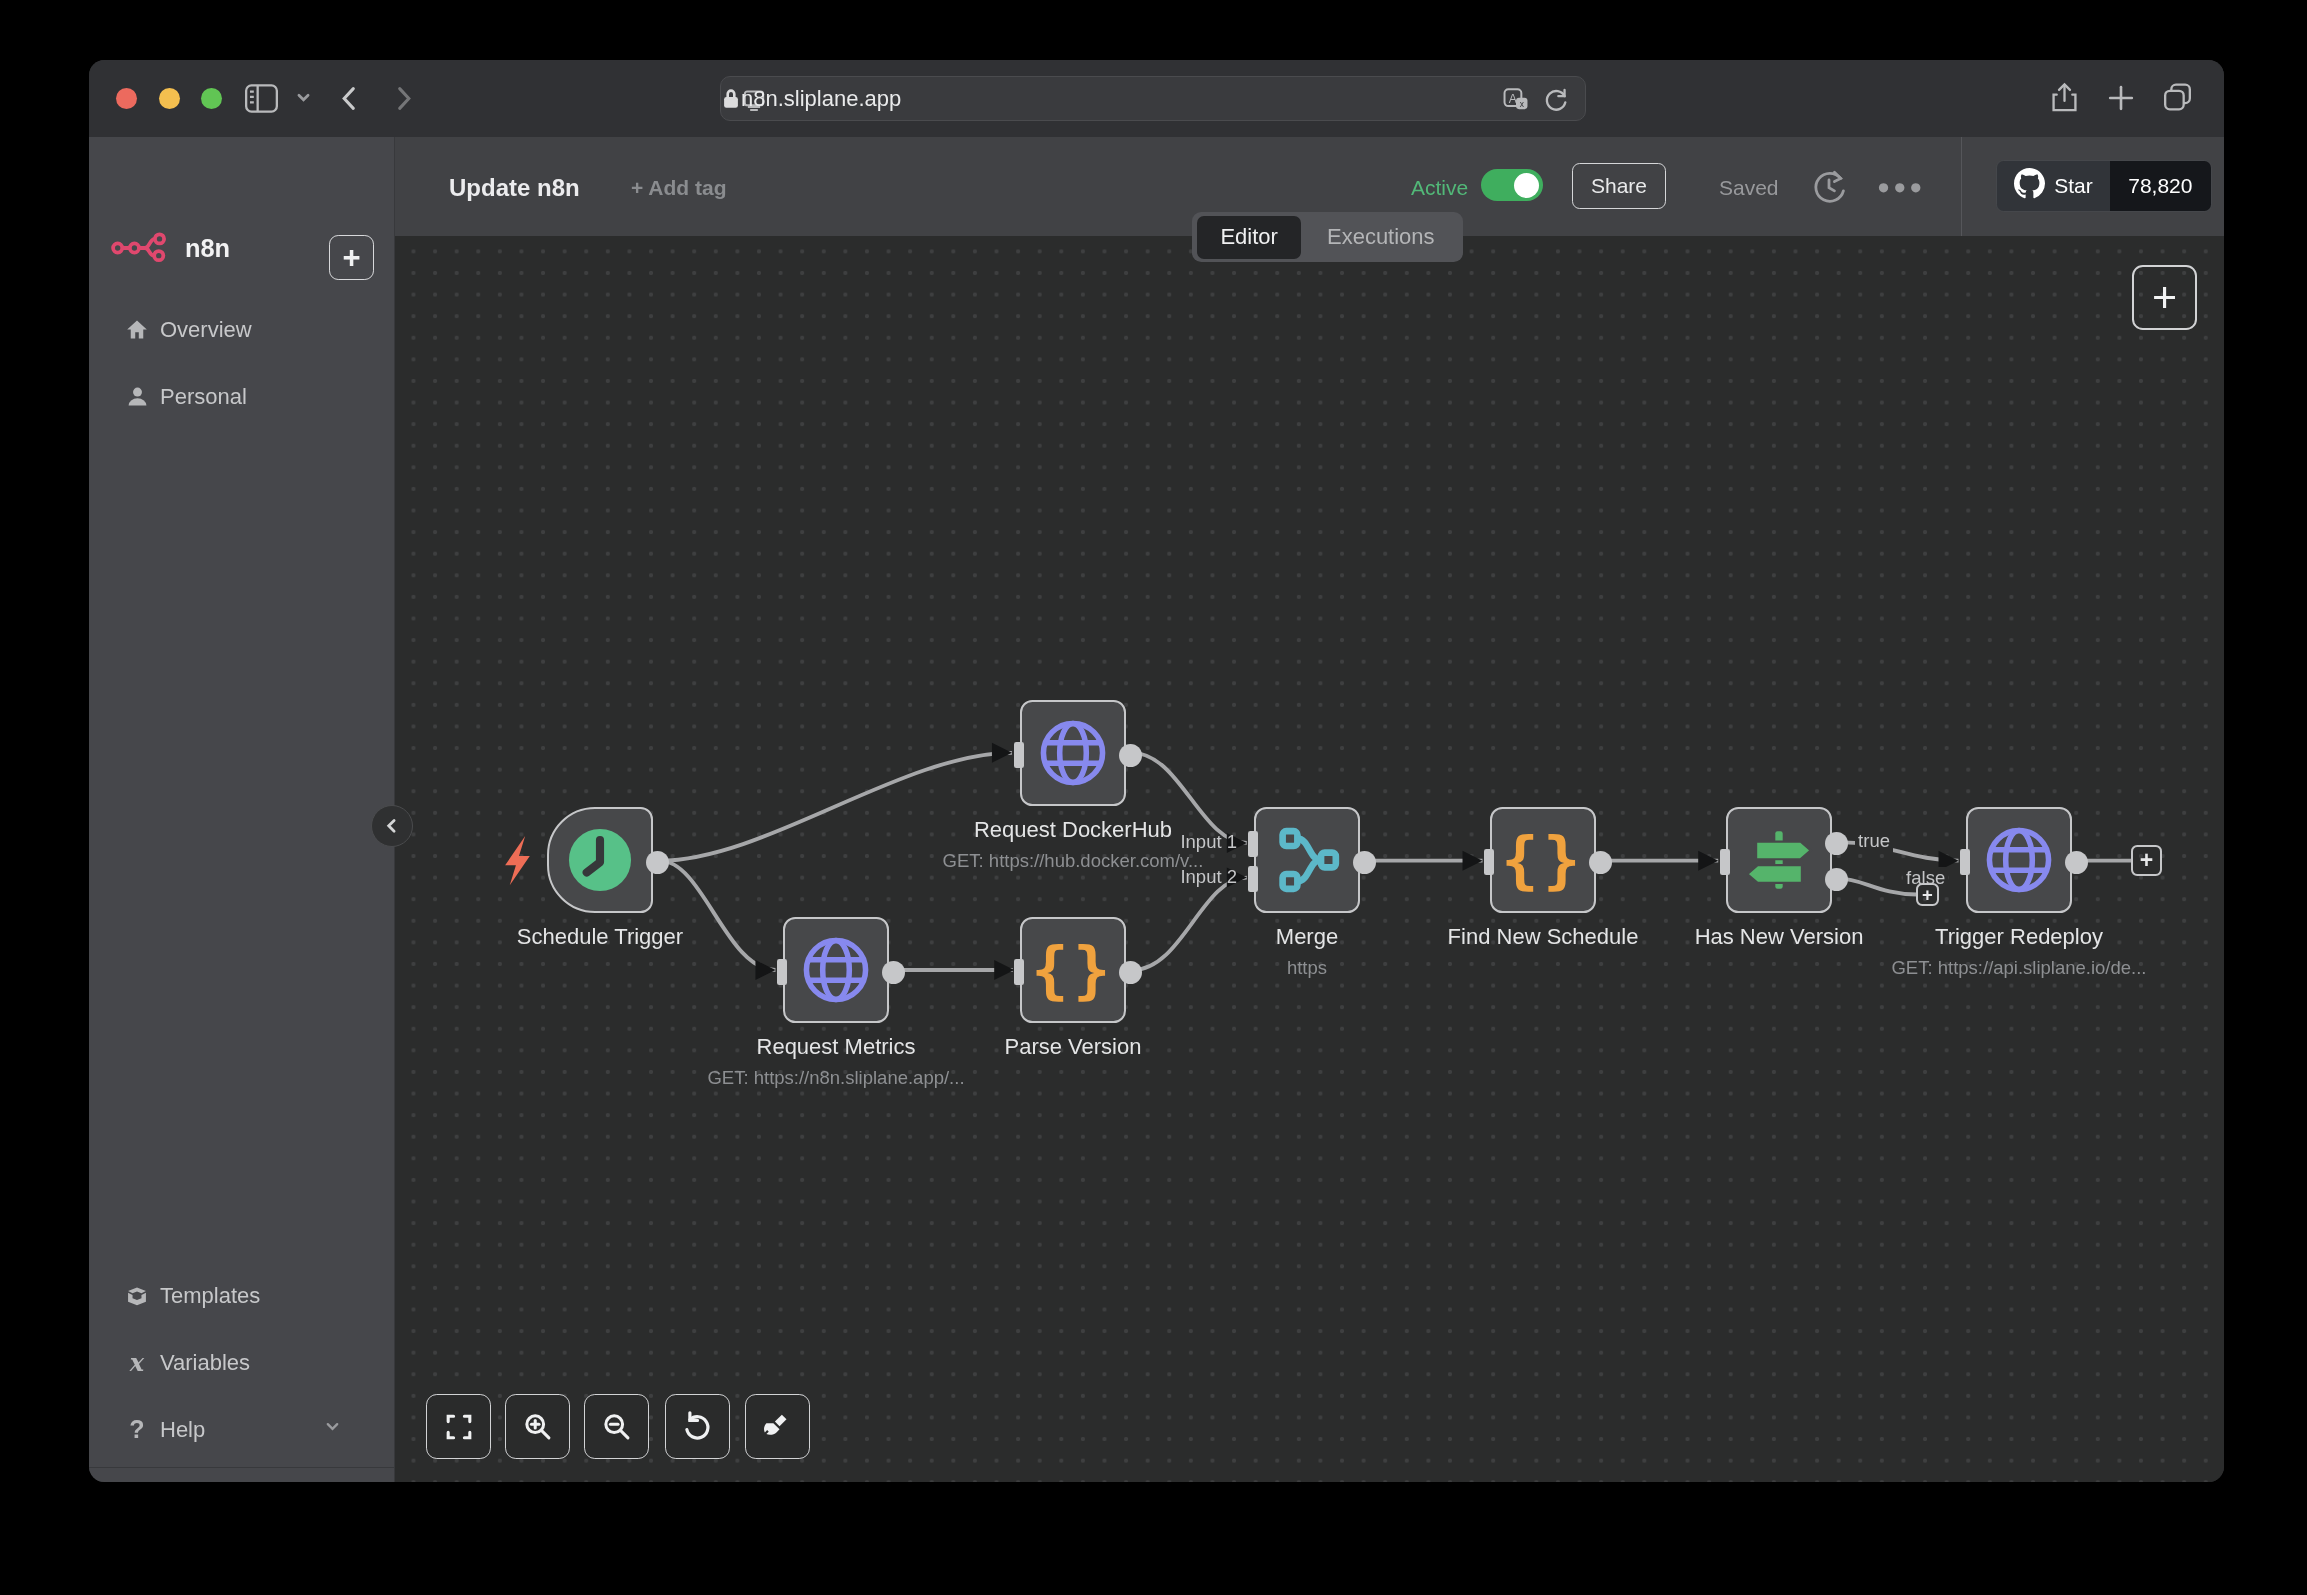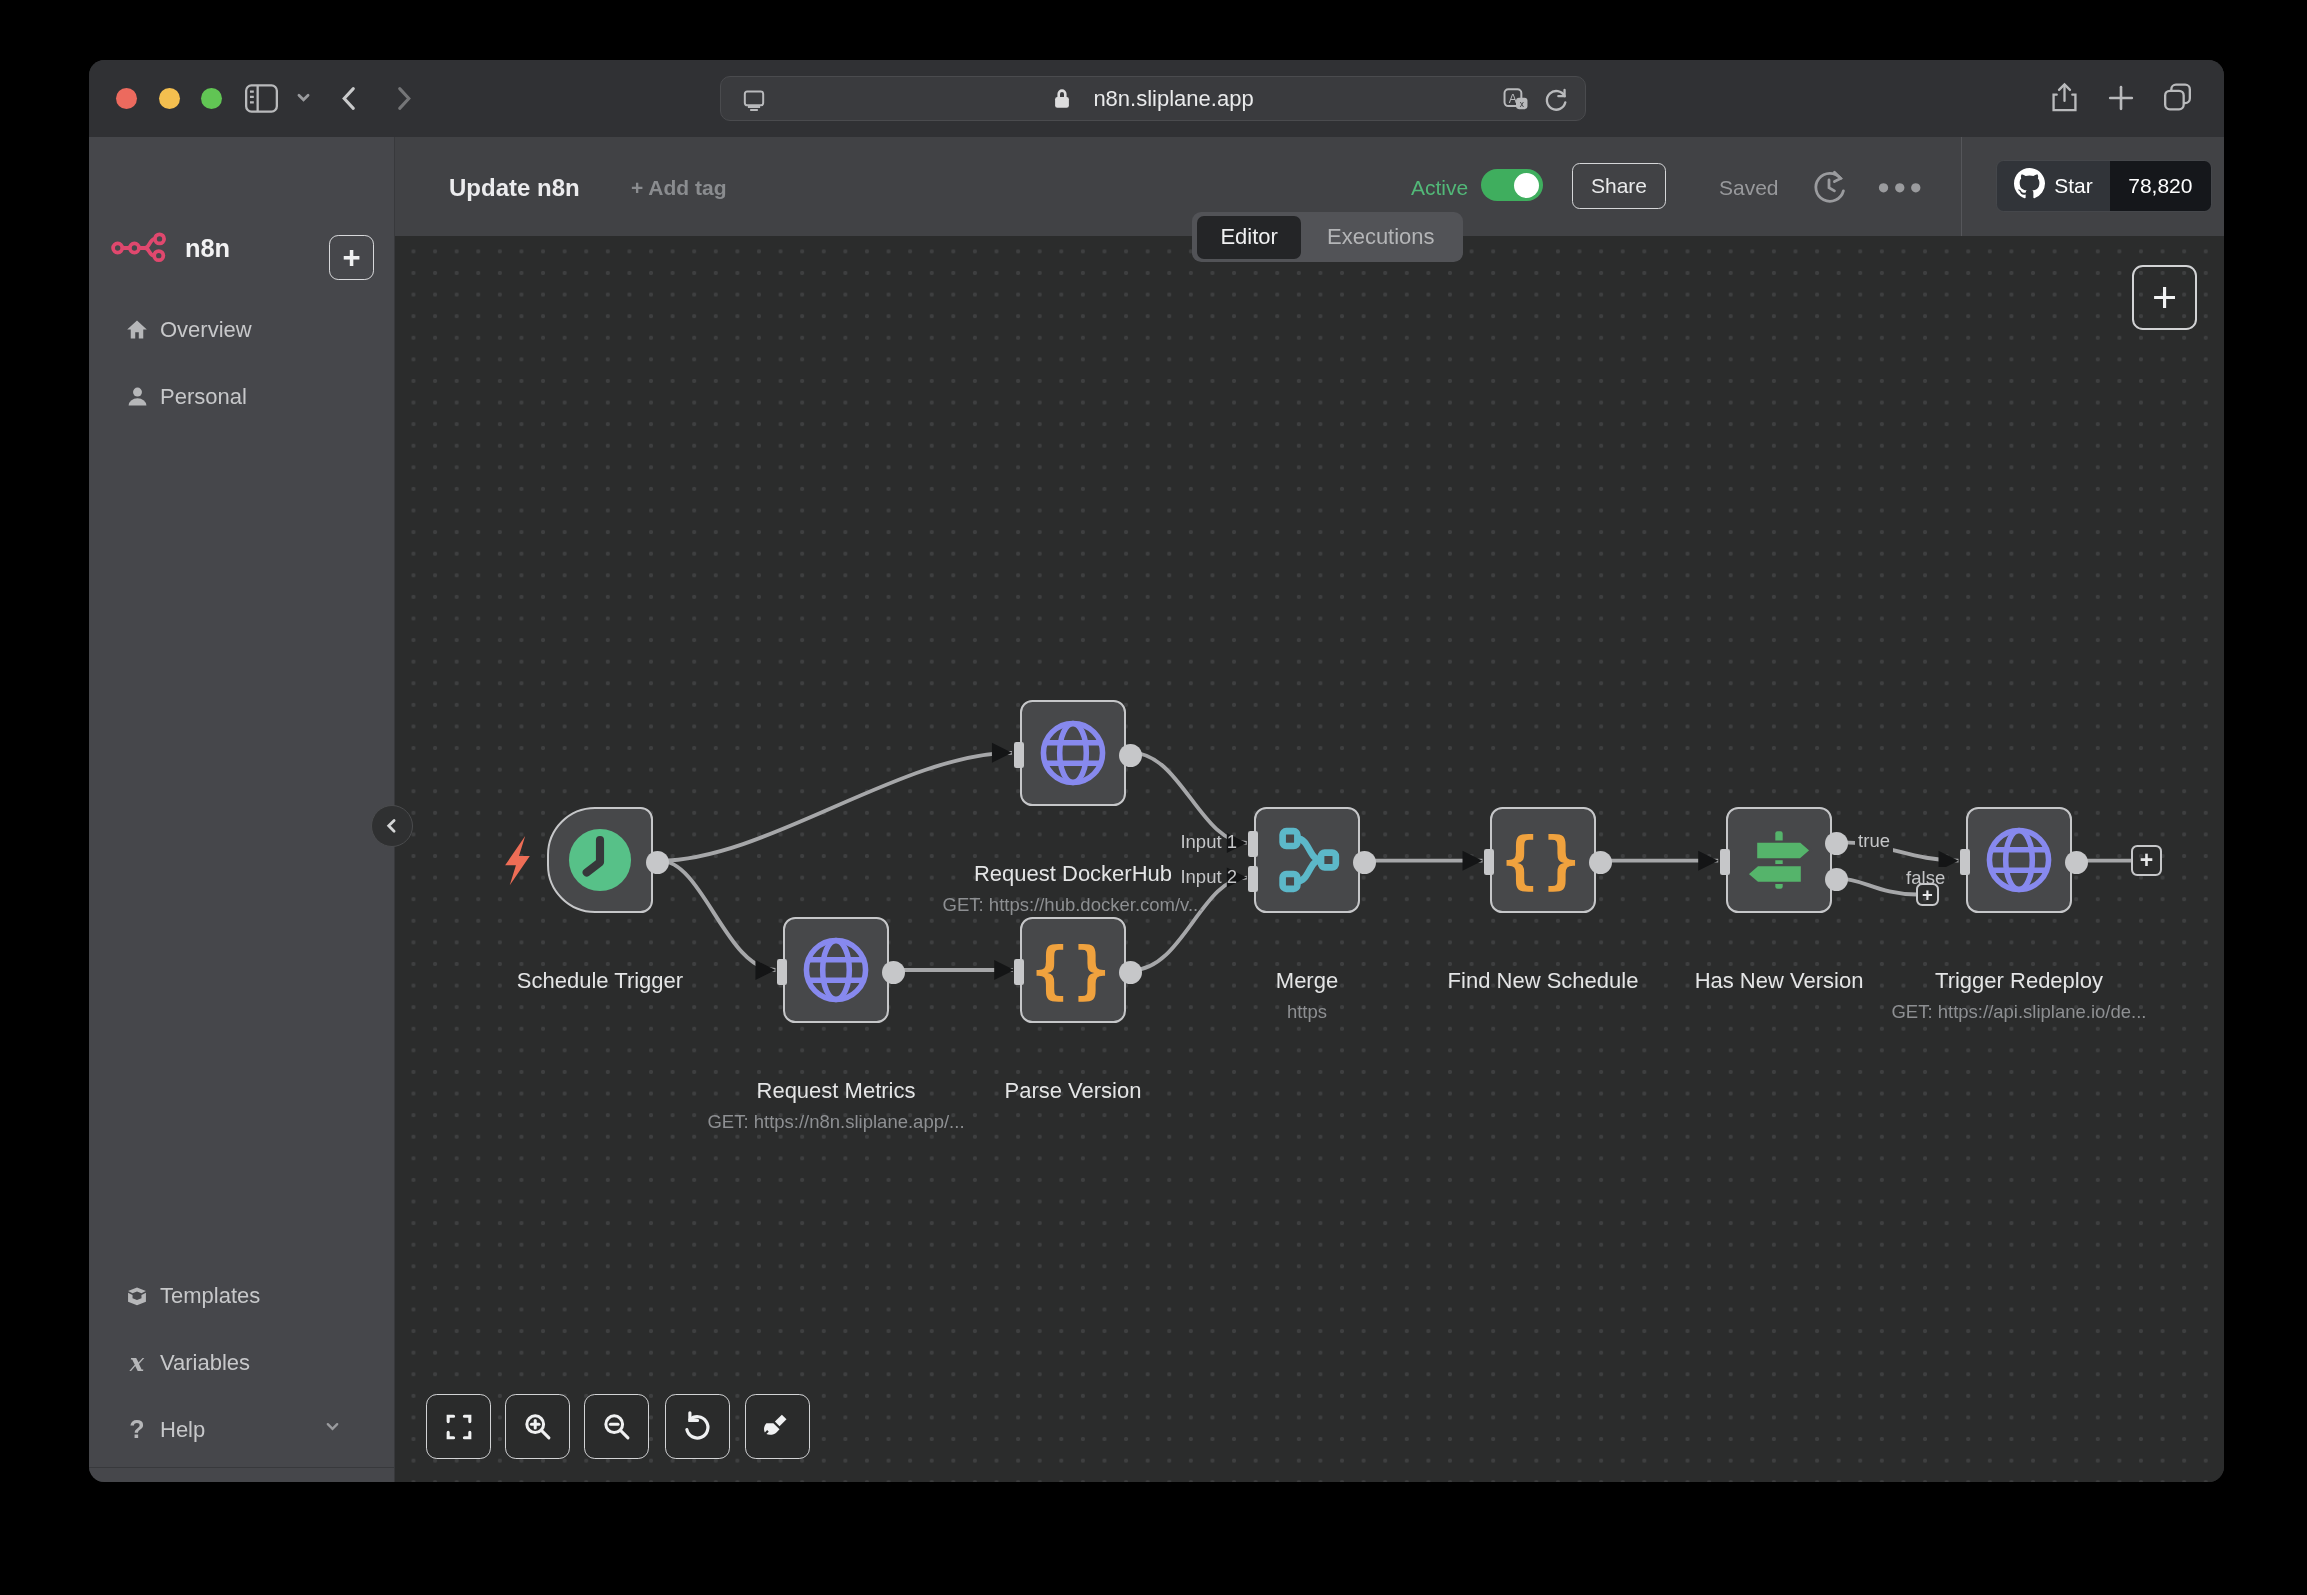--- a/index.html
+++ b/index.html
@@ -6,21 +6,21 @@
   html,body { width:2307px; height:1596px; background:#000; font-family:"Liberation Sans", sans-serif; }
   .stage { position:relative; width:2307px; height:1596px; background:#000; overflow:hidden; }
   .window { position:absolute; left:89px; top:60px; width:2135px; height:1422px; background:#303134; border-radius:15.4px; overflow:hidden; }
 
   
   .chrome { position:absolute; left:0; top:0; width:100%; height:77px; background:#303134; }
   .traffic { position:absolute; top:28px; left:27px; display:flex; gap:21.6px; }
   .traffic span { width:21px; height:21px; border-radius:50%; display:block; }
   .nav-ic { position:absolute; top:17px; color:#c3c4c6; }
   .url-bar { position:absolute; left:631px; top:16px; width:866px; height:45px; background:#3a3b3e; border:0.8px solid #4a4b4e; border-radius:10px; display:flex; align-items:center; }
-  .url-center { position:absolute; left:0; right:0; top:0; bottom:0; display:flex; align-items:center; justify-content:center; gap:21px; color:#e9eaeb; font-size:22px; }
+  .url-center { position:absolute; left:0; right:0; top:0; bottom:0; display:flex; align-items:center; gap:0; color:#e9eaeb; font-size:22px; }
   .chrome svg { display:block; }
   .dim { opacity:.45; }
 
   
   .app { position:absolute; left:0; top:77px; right:0; bottom:0; }
   .sidebar { position:absolute; left:0; top:0; width:306px; height:100%; background:#46474b; border-right:0.8px solid #38393c; }
   .brand-row { position:absolute; left:21.6px; top:92px; display:flex; align-items:center; gap:15.4px; }
   .brand-text { color:#f2f2f3; font-size:25.4px; font-weight:bold; }
   .new-wf-btn { position:absolute; left:240px; top:98px; width:45px; height:45px; border:1.9px solid #d8d9db; border-radius:9.2px; color:#f0f1f2; display:flex; align-items:center; justify-content:center; font-size:31px; font-weight:bold; line-height:1; }
   .side-item { position:absolute; left:0; width:100%; height:55px; display:flex; align-items:center; padding-left:35px; gap:10px; color:#c7c8ca; font-size:22px; }
@@ -50,21 +50,21 @@
 
   
   .canvas { position:absolute; left:0; top:99px; width:1830px; height:1247px; background:#2b2c2c;
             background-image:radial-gradient(#3e3f40 1.9px, transparent 2.3px); background-size:21.6px 21.6px; background-position:7.7px 4.6px; }
   .wires { position:absolute; left:0; top:0; z-index:1; }
   .node { position:absolute; z-index:3; }
   .node-box { position:relative; width:106px; height:106px; background:#47484a; border:2.3px solid #c6c7c9; border-radius:12.3px; }
   .node--trigger .node-box { border-radius:48px 12.3px 12.3px 48px; }
   .port-in { position:absolute; left:-7.7px; width:9.2px; height:26px; background:#c6c7c9; border-radius:2.3px; }
   .port-out { position:absolute; right:-17.7px; width:23px; height:23px; background:#c6c7c9; border-radius:50%; }
-  .node-caption { position:absolute; width:308px; text-align:center;margin-top:44px; }
+  .node-caption { position:absolute; width:308px; text-align:center; }
   .node-label { font-size:22px; font-weight:500; color:#e4e5e6; }
   .node-sub { margin-top:7px; font-size:18.5px; color:#8d8f92; }
   .wire-label { position:absolute; z-index:2; font-size:18.5px; color:#c5c6c8; }
   .wire-label.bg { background:#2b2c2c; padding:0 3.1px; z-index:2; }
   .mini-plus { position:absolute; border:2.3px solid #c6c7c9; border-radius:6.2px; color:#e8e9ea; display:flex; align-items:center; justify-content:center; z-index:3; font-weight:bold; }
   .canvas-add { position:absolute; left:1737px; top:28.5px; width:65px; height:65px; border:2.3px solid #d2d3d5; border-radius:10.8px; color:#f2f3f4; font-size:43px; display:flex; align-items:center; justify-content:center; z-index:4; }
   .ctrl-btn { position:absolute; top:1158px; width:65px; height:65px; background:#2a2b2b; border:1.9px solid #d2d3d5; border-radius:10.8px; display:flex; align-items:center; justify-content:center; color:#f0f1f2; z-index:5; }
   .test-btn { position:absolute; left:792px; top:1157px; width:245px; height:63px; background:#ee7261; border-radius:10.8px; color:#fff; font-size:23px; font-weight:600; display:flex; align-items:center; justify-content:center; gap:14px; z-index:5; }
   .collapse-btn { position:absolute; left:282px; top:668px; width:42px; height:42px; border-radius:50%; background:#2f3031; border:1.5px solid #4a4b4d; color:#d4d5d6; display:flex; align-items:center; justify-content:center; z-index:6; }
 </style>

